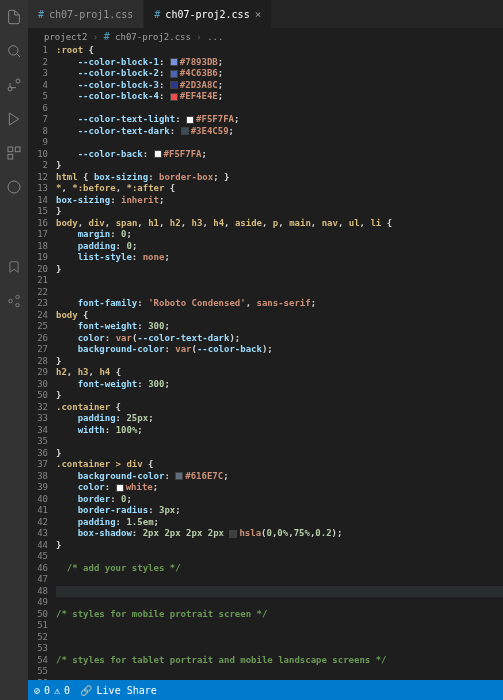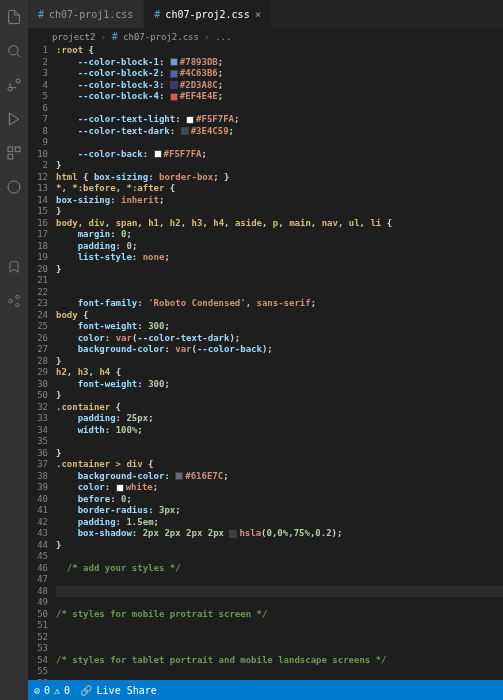--- a/index.html
+++ b/index.html
@@ -51,21 +51,21 @@
       background: #2d2d2d;
       border-right: 1px solid #252526;
     }
     .tab.active {
       background: #1e1e1e;
       color: #fff;
     }
     .tab-icon { color: #519aba; font-size: 10px; }
     .tab-close { color: #969696; font-size: 11px; }
     .breadcrumb {
-      padding: 3px 24px;
+      padding: 3px 16px;
       color: #a0a0a0;
       font-size: 9px;
       background: #1e1e1e;
     }
     .bc-sep { color: #666; }
     .editor {
       flex: 1;
       display: flex;
       overflow: hidden;
       background: #1e1e1e;
@@ -285,21 +285,21 @@
         <div class="code-line"><span class="tok-prop">    font-weight</span><span class="tok-punc">: </span><span class="tok-num">300</span><span class="tok-punc">;</span></div>
         <div class="code-line"><span class="tok-punc">}</span></div>
         <div class="code-line"><span class="tok-sel">.container</span><span class="tok-punc"> {</span></div>
         <div class="code-line"><span class="tok-prop">    padding</span><span class="tok-punc">: </span><span class="tok-num">25px</span><span class="tok-punc">;</span></div>
         <div class="code-line"><span class="tok-prop">    width</span><span class="tok-punc">: </span><span class="tok-num">100%</span><span class="tok-punc">;</span></div>
         <div class="code-line"></div>
         <div class="code-line"><span class="tok-punc">}</span></div>
         <div class="code-line"><span class="tok-sel">.container &gt; div</span><span class="tok-punc"> {</span></div>
         <div class="code-line"><span class="tok-prop">    background-color</span><span class="tok-punc">: </span><span class="tok-swatch" style="background: rgb(97, 110, 124);"></span><span class="tok-val">#616E7C</span><span class="tok-punc">;</span></div>
         <div class="code-line"><span class="tok-prop">    color</span><span class="tok-punc">: </span><span class="tok-swatch" style="background: rgb(255, 255, 255);"></span><span class="tok-val">white</span><span class="tok-punc">;</span></div>
-        <div class="code-line"><span class="tok-prop">    before</span><span class="tok-punc">: </span><span class="tok-num">0</span><span class="tok-punc">;</span></div>
+        <div class="code-line"><span class="tok-prop">    border</span><span class="tok-punc">: </span><span class="tok-num">0</span><span class="tok-punc">;</span></div>
         <div class="code-line"><span class="tok-prop">    border-radius</span><span class="tok-punc">: </span><span class="tok-num">3px</span><span class="tok-punc">;</span></div>
         <div class="code-line"><span class="tok-prop">    padding</span><span class="tok-punc">: </span><span class="tok-num">1.5em</span><span class="tok-punc">;</span></div>
         <div class="code-line"><span class="tok-prop">    box-shadow</span><span class="tok-punc">: </span><span class="tok-num">2px 2px 2px 2px </span><span class="tok-swatch" style="background: rgba(191, 191, 191, 0.2);"></span><span class="tok-val">hsla</span><span class="tok-punc">(</span><span class="tok-num">0</span><span class="tok-punc">,</span><span class="tok-num">0%</span><span class="tok-punc">,</span><span class="tok-num">75%</span><span class="tok-punc">,</span><span class="tok-num">0.2</span><span class="tok-punc">);</span></div>
         <div class="code-line"><span class="tok-punc">}</span></div>
         <div class="code-line"></div>
         <div class="code-line"><span class="tok-comment">  /* add your styles */</span></div>
         <div class="code-line"></div>
         <div class="code-line cursor-line"></div>
         <div class="code-line"></div>
         <div class="code-line"><span class="tok-comment">/* styles for mobile protrait screen */</span></div>

